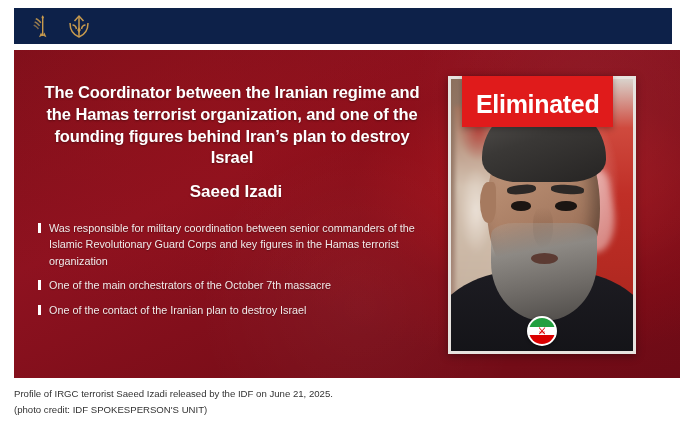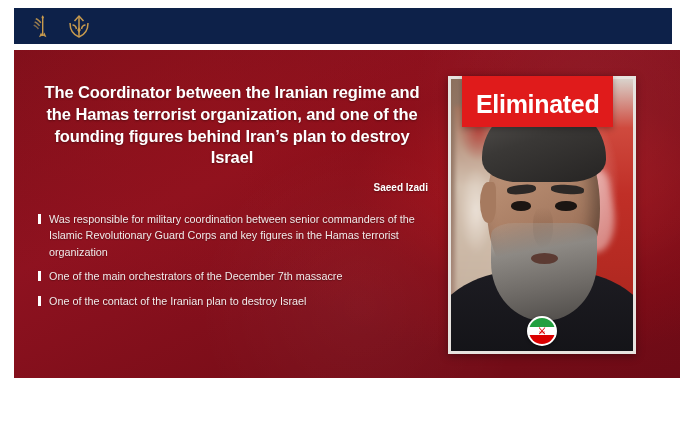--- a/index.html
+++ b/index.html
@@ -83,23 +83,23 @@
     font-weight: bold;
     text-align: center;
     letter-spacing: -0.1px;
     text-shadow: 0 1px 2px rgba(0,0,0,0.35);
   }
 
   .subject-name {
     margin: 0;
     padding: 13px 18px 0 30px;
     color: #ffffff;
-    font-size: 10px;
+    font-size: 17px;
     font-weight: bold;
-    text-align: right;
+    text-align: center;
     text-shadow: 0 1px 2px rgba(0,0,0,0.35);
   }
 
   .bullets {
     list-style: none;
     margin: 0;
     padding: 18px 16px 0 24px;
   }
   .bullets li {
     position: relative;
@@ -391,21 +391,21 @@
 
       <h2 class="subject-name">Saeed Izadi</h2>
 
       <ul class="bullets">
         <li>
           <span class="bullet-mark"></span>
           <span>Was responsible for military coordination between senior commanders of the Islamic Revolutionary Guard Corps and key figures in the Hamas terrorist organization</span>
         </li>
         <li>
           <span class="bullet-mark"></span>
-          <span>One of the main orchestrators of the December 7th massacre</span>
+          <span>One of the main orchestrators of the October 7th massacre</span>
         </li>
         <li>
           <span class="bullet-mark"></span>
           <span>One of the contact of the Iranian plan to destroy Israel</span>
         </li>
       </ul>
     </div>
 
     <div class="photo-block">
       <div class="photo-frame">
@@ -434,14 +434,18 @@
         <span class="fw"></span>
         <span class="fr"></span>
         <span class="emblem-mark">⚔</span>
       </div>
     </div>
 
     <div class="eliminated-banner">Eliminated</div>
 
   </div>
 
+  <div class="caption">
+    <div>Profile of IRGC terrorist Saeed Izadi released by the IDF on June 21, 2025.</div>
+    <div>(photo credit: IDF SPOKESPERSON'S UNIT)</div>
+  </div>
 
 </div>
 
 </body></html>

